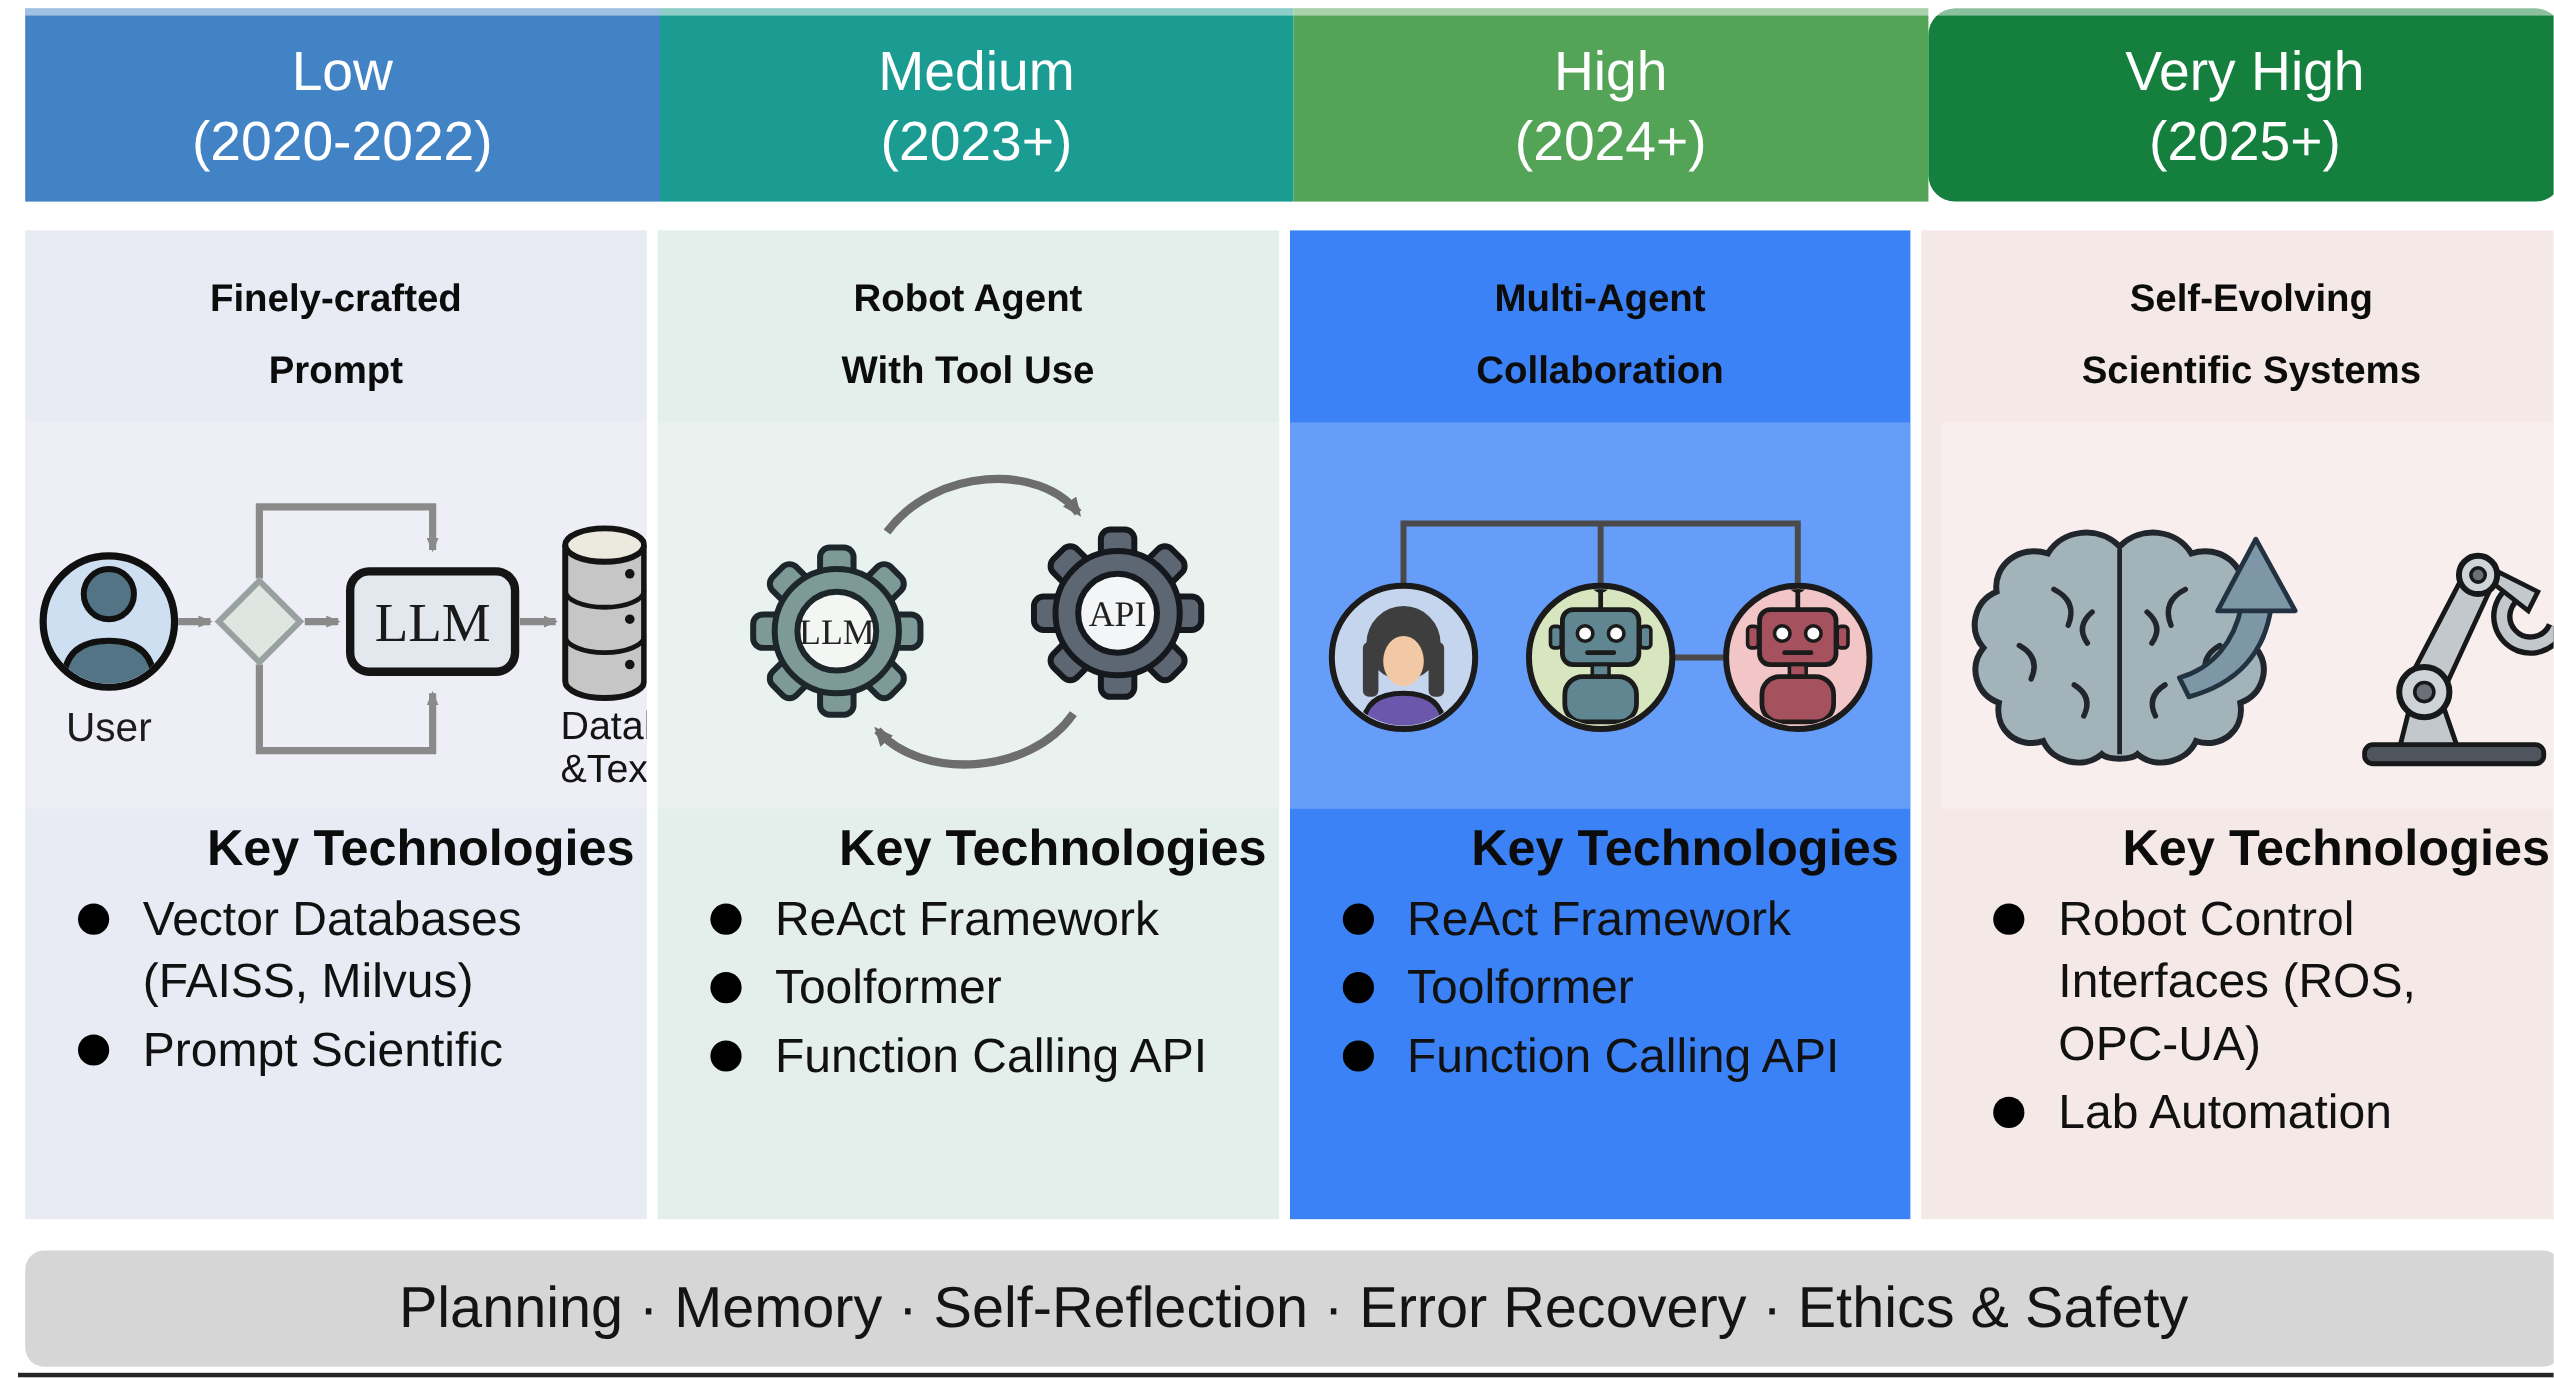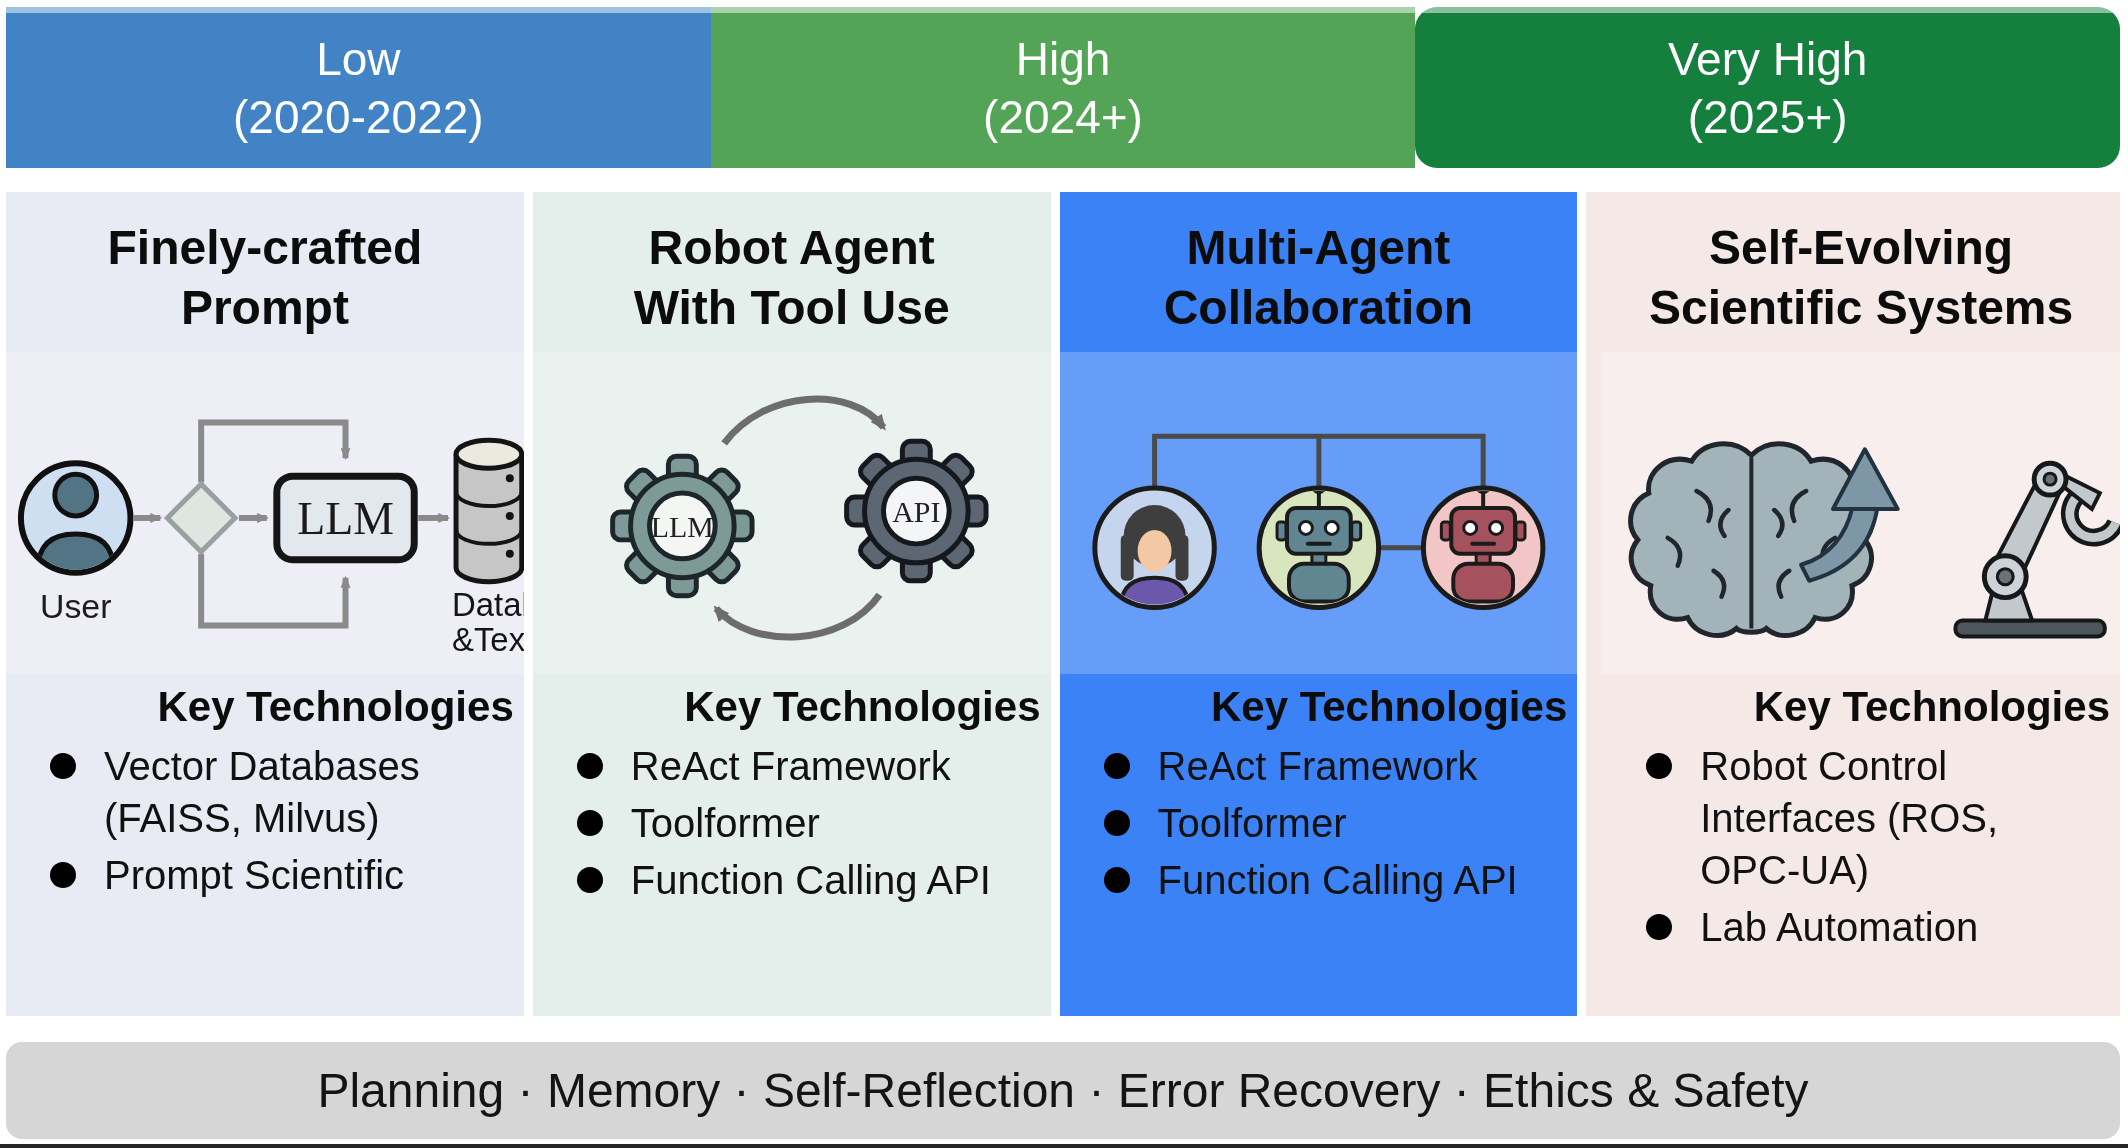--- a/index.html
+++ b/index.html
@@ -1,28 +1,28 @@
 <!DOCTYPE html>
 <html><head>
 <meta charset="utf-8">
 <style>
   html,body{margin:0;padding:0;background:#ffffff;}
   body{width:2128px;height:1148px;position:relative;font-family:"Liberation Sans",sans-serif;overflow:hidden;}
-  .figure{position:absolute;inset:0;background:#ffffff;}
+  .figure{position:absolute;inset:0;background:#ffffff;margin-left:15px;}
 
   
   .header-row{position:absolute;left:6px;top:7px;width:2114px;height:161px;display:flex;}
   .header-row::after{content:"";position:absolute;left:0;right:0;top:0;height:6px;background:rgba(255,255,255,0.5);pointer-events:none;}
   .header-cell{flex:1;display:flex;align-items:center;justify-content:center;text-align:center;
     color:#ffffff;font-size:46px;line-height:58px;font-weight:400;white-space:pre-line;}
 
   
   .columns-row{position:absolute;left:6px;top:192px;width:2114px;height:824px;display:flex;gap:9px;}
   .panel{flex:1;overflow:hidden;position:relative;}
-  .panel-title{margin-top:26px;text-align:center;font-weight:bold;font-size:48px;line-height:60px;color:#0c0c0c;white-space:pre-line;letter-spacing:0px;}
+  .panel-title{margin-top:26px;text-align:center;font-weight:bold;font-size:32px;line-height:60px;color:#0c0c0c;white-space:pre-line;letter-spacing:0px;}
   .illus{margin-top:14px;height:322px;display:flex;align-items:center;justify-content:center;background:rgba(255,255,255,0.22);}
   .keytech{margin-top:6px;padding:0 10px 0 38px;}
   .keytech-heading{font-weight:bold;font-size:42px;line-height:54px;color:#0c0c0c;text-align:right;}
   ul.tech-list{list-style:none;margin:6px 0 0 0;padding:0;}
   ul.tech-list li{position:relative;padding-left:60px;font-size:40px;line-height:52px;color:#111;margin-bottom:5px;}
   ul.tech-list li::before{content:"";position:absolute;left:6px;top:13px;width:26px;height:26px;border-radius:50%;background:#000;}
   .li-text{white-space:pre-line;}
 
   
   .footer-bar{position:absolute;left:6px;top:1042px;width:2114px;height:97px;border-radius:16px;
@@ -33,20 +33,22 @@
   svg text.serif{font-family:"Liberation Serif",serif;}
 </style>
 </head>
 <body>
 
 <div class="figure">
 
   <div class="header-row">
     <div class="header-cell" style="background: rgb(65, 131, 196);">Low
 (2020-2022)</div>
+    <div class="header-cell" style="background: rgb(26, 156, 147);">Medium
+(2023+)</div>
     <div class="header-cell" style="background: rgb(84, 164, 87);">High
 (2024+)</div>
     <div class="header-cell" style="background: #15803d; border-radius: 22px;">Very High
 (2025+)</div>
   </div>
 
   <div class="columns-row">
 
     <div class="panel" style="background: rgb(232, 234, 244);">
       <div class="panel-title">Finely-crafted

